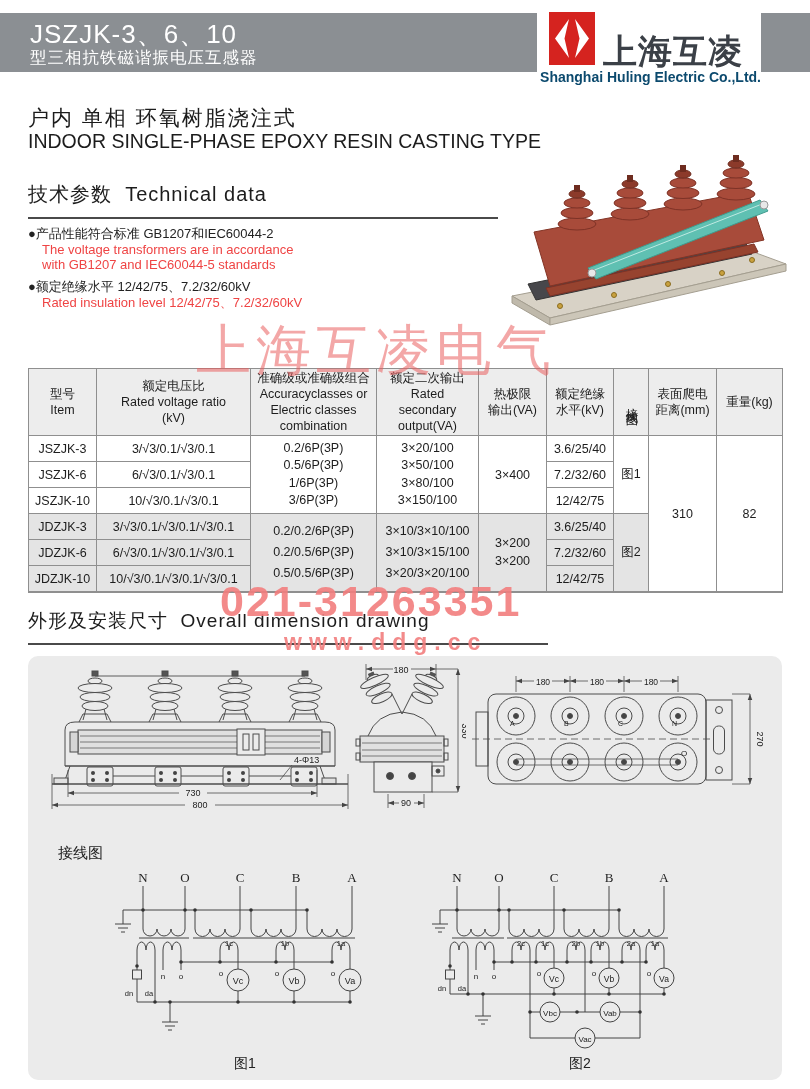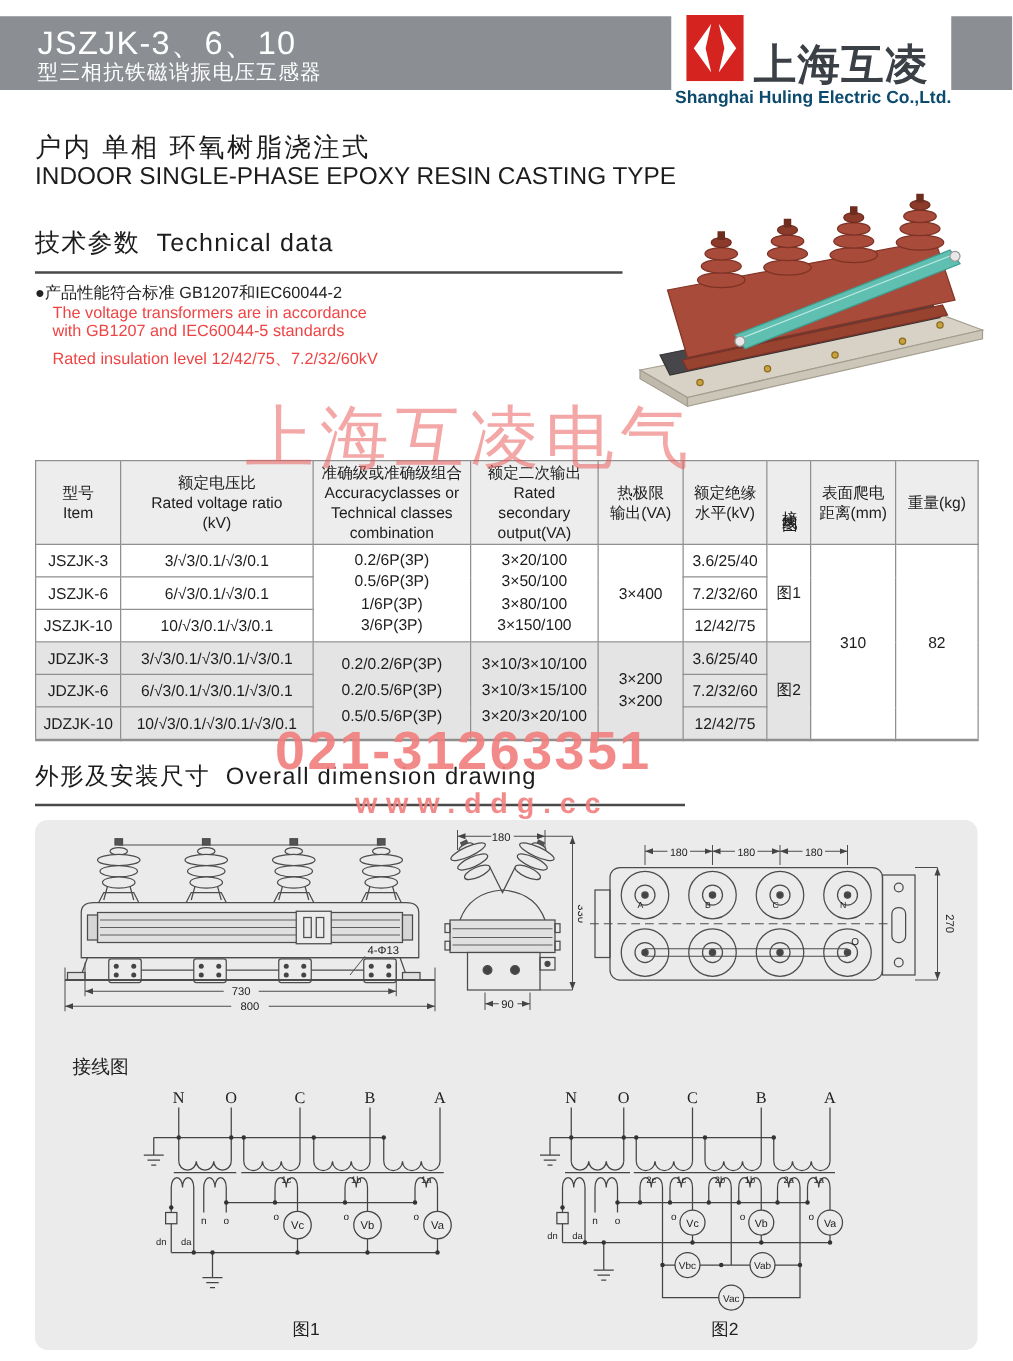--- a/index.html
+++ b/index.html
@@ -72,20 +72,21 @@
   <div class="abs tech">
     <div class="tech-head">
       <span>技术参数</span>&nbsp;&nbsp;<span>Technical data</span>
     </div>
     <div class="bullet">
       <div class="cn">●产品性能符合标准 GB1207和IEC60044-2</div>
       <div class="en">The voltage transformers are in accordance</div>
       <div class="en">with GB1207 and IEC60044-5 standards</div>
     </div>
     <div class="bullet">
+      <div class="cn">●额定绝缘水平 12/42/75、7.2/32/60kV</div>
       <div class="en">Rated insulation level 12/42/75、7.2/32/60kV</div>
     </div>
   </div>
 
   <svg class="abs" style="left:502px;top:140px" width="305" height="192" viewBox="0 0 305 192">
     <g stroke-width="1">
       <polygon points="10,156 246,110 284,124 48,178" fill="#d8d2c6" stroke="#a49e90"></polygon>
       <polygon points="10,156 48,178 48,185 10,163" fill="#bfb9ab" stroke="#a49e90"></polygon>
       <polygon points="284,124 284,131 48,185 48,178" fill="#ccc6b8" stroke="#a49e90"></polygon>
       <polygon points="26,144 242,100 250,114 34,160" fill="#47474b" stroke="#333"></polygon>
@@ -159,21 +160,21 @@
               <span class="hl">Item</span>
             </th>
           <th>
               <span class="hl">额定电压比</span>
               <span class="hl">Rated voltage ratio</span>
               <span class="hl">(kV)</span>
             </th>
           <th>
               <span class="hl">准确级或准确级组合</span>
               <span class="hl">Accuracyclasses or</span>
-              <span class="hl">Technical classes</span>
+              <span class="hl">Electric classes</span>
               <span class="hl">combination</span>
             </th>
           <th>
               <span class="hl">额定二次输出</span>
               <span class="hl">Rated</span>
               <span class="hl">secondary</span>
               <span class="hl">output(VA)</span>
             </th>
           <th>
               <span class="hl">热极限</span>

